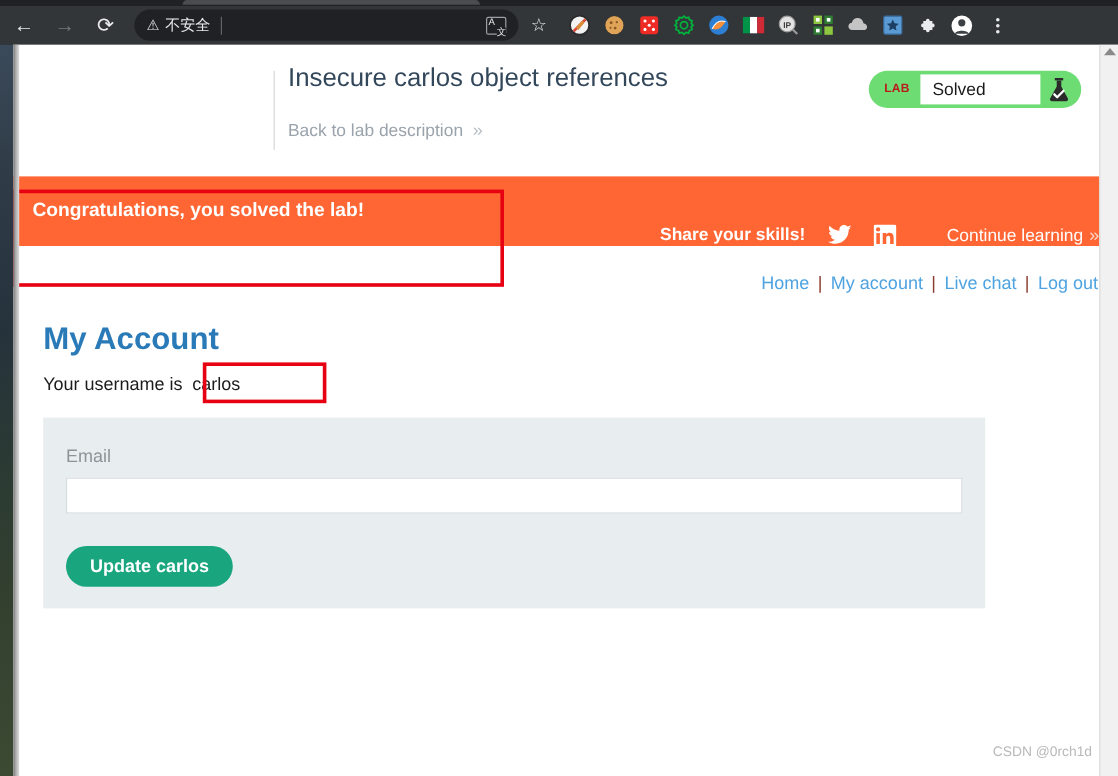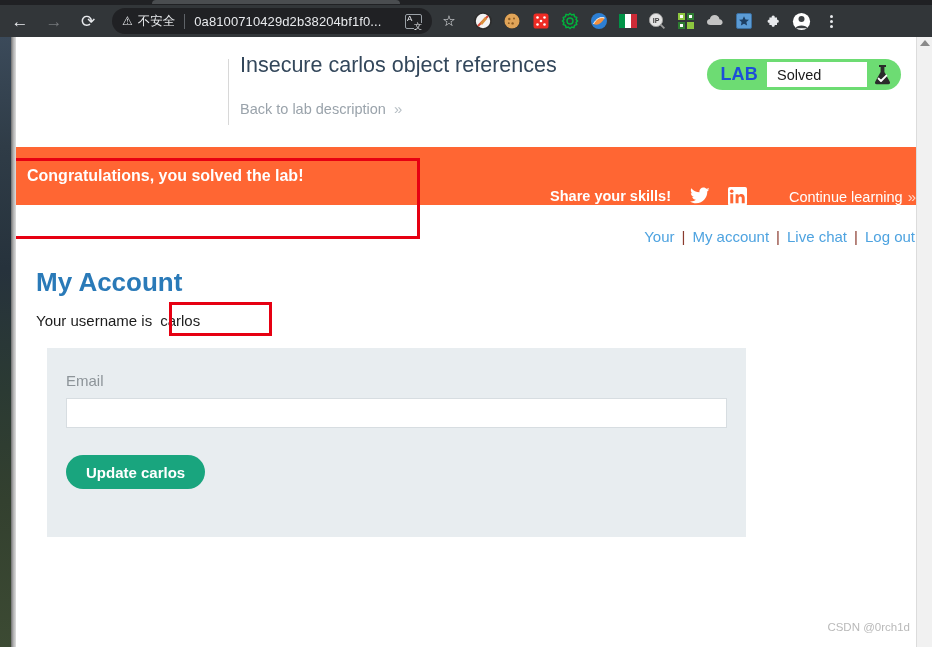--- a/index.html
+++ b/index.html
@@ -308,23 +308,23 @@
     top: 22px;
     height: 31px;
     background: #6ddc73;
     border-radius: 16px;
     display: flex;
     align-items: center;
     padding: 0 4px;
     box-sizing: border-box;
   }
   #lab-tag {
-    font-size: 18px;
+    font-size: 10px;
     font-weight: bold;
-    color: #1d4ed8;
+    color: #b91c1c;
     padding: 0 9px;
     letter-spacing: 0.2px;
   }
   #lab-status {
     background: #ffffff;
     height: 25px;
     min-width: 100px;
     display: flex;
     align-items: center;
     padding: 0 10px;
@@ -442,24 +442,24 @@
     top: -10px;
     width: 103px;
     height: 34px;
     border: 3px solid #e60012;
     box-sizing: border-box;
     pointer-events: none;
   }
 
   #form-panel {
     margin-top: 18px;
-    margin-left: 20px;
-    width: 699px;
+    margin-left: 9px;
+    width: 785px;
     background: #e8edf0;
-    padding: 24px 19px 48px 19px;
+    padding: 24px 19px 18px 19px;
     box-sizing: border-box;
   }
   #email-label {
     font-size: 15px;
     color: #8d9499;
     margin-bottom: 9px;
   }
   #email-input {
     width: 100%;
     height: 30px;
@@ -509,21 +509,20 @@
     <div class="nav-btn">←</div>
     <div class="nav-btn disabled">→</div>
     <div class="nav-btn">⟳</div>
 
     <div id="omnibox">
       <div id="not-secure-warn">
         <span id="warning-triangle">⚠</span>
         <span id="not-secure-text">不安全</span>
       </div>
       <div id="omnibox-sep"></div>
-      <div id="url-text">0a8100710429d2b38204bf1f0...</div>
       <div id="translate-icon"></div>
     </div>
 
     <div id="star-btn">☆</div>
 
     <div id="ext-bar">
       <div class="ext-icon">
         <svg width="18" height="18" viewBox="0 0 18 18">
           <circle cx="9" cy="9" r="8" fill="#f3f3f3" stroke="#2b2b2b" stroke-width="1.6"></circle>
           <path d="M4 14 L14 4" stroke="#d94b3a" stroke-width="2.2"></path>
@@ -702,21 +701,21 @@
         <span>Continue learning</span><span id="continue-chevrons">»</span>
       </div>
     </div>
   </div>
 
   <div id="annot-banner"></div>
 
   <div id="content">
 
     <div id="top-nav">
-      <a href="#">Your</a><span class="nav-sep">|</span><a href="#">My account</a><span class="nav-sep">|</span><a href="#">Live chat</a><span class="nav-sep">|</span><a href="#">Log out</a>
+      <a href="#">Home</a><span class="nav-sep">|</span><a href="#">My account</a><span class="nav-sep">|</span><a href="#">Live chat</a><span class="nav-sep">|</span><a href="#">Log out</a>
     </div>
 
     <div id="page-title">My Account</div>
 
     <div id="username-line">
       <span>Your username is</span><span id="username-value">carlos</span>
       <span id="annot-username"></span>
     </div>
 
     <div id="form-panel">

